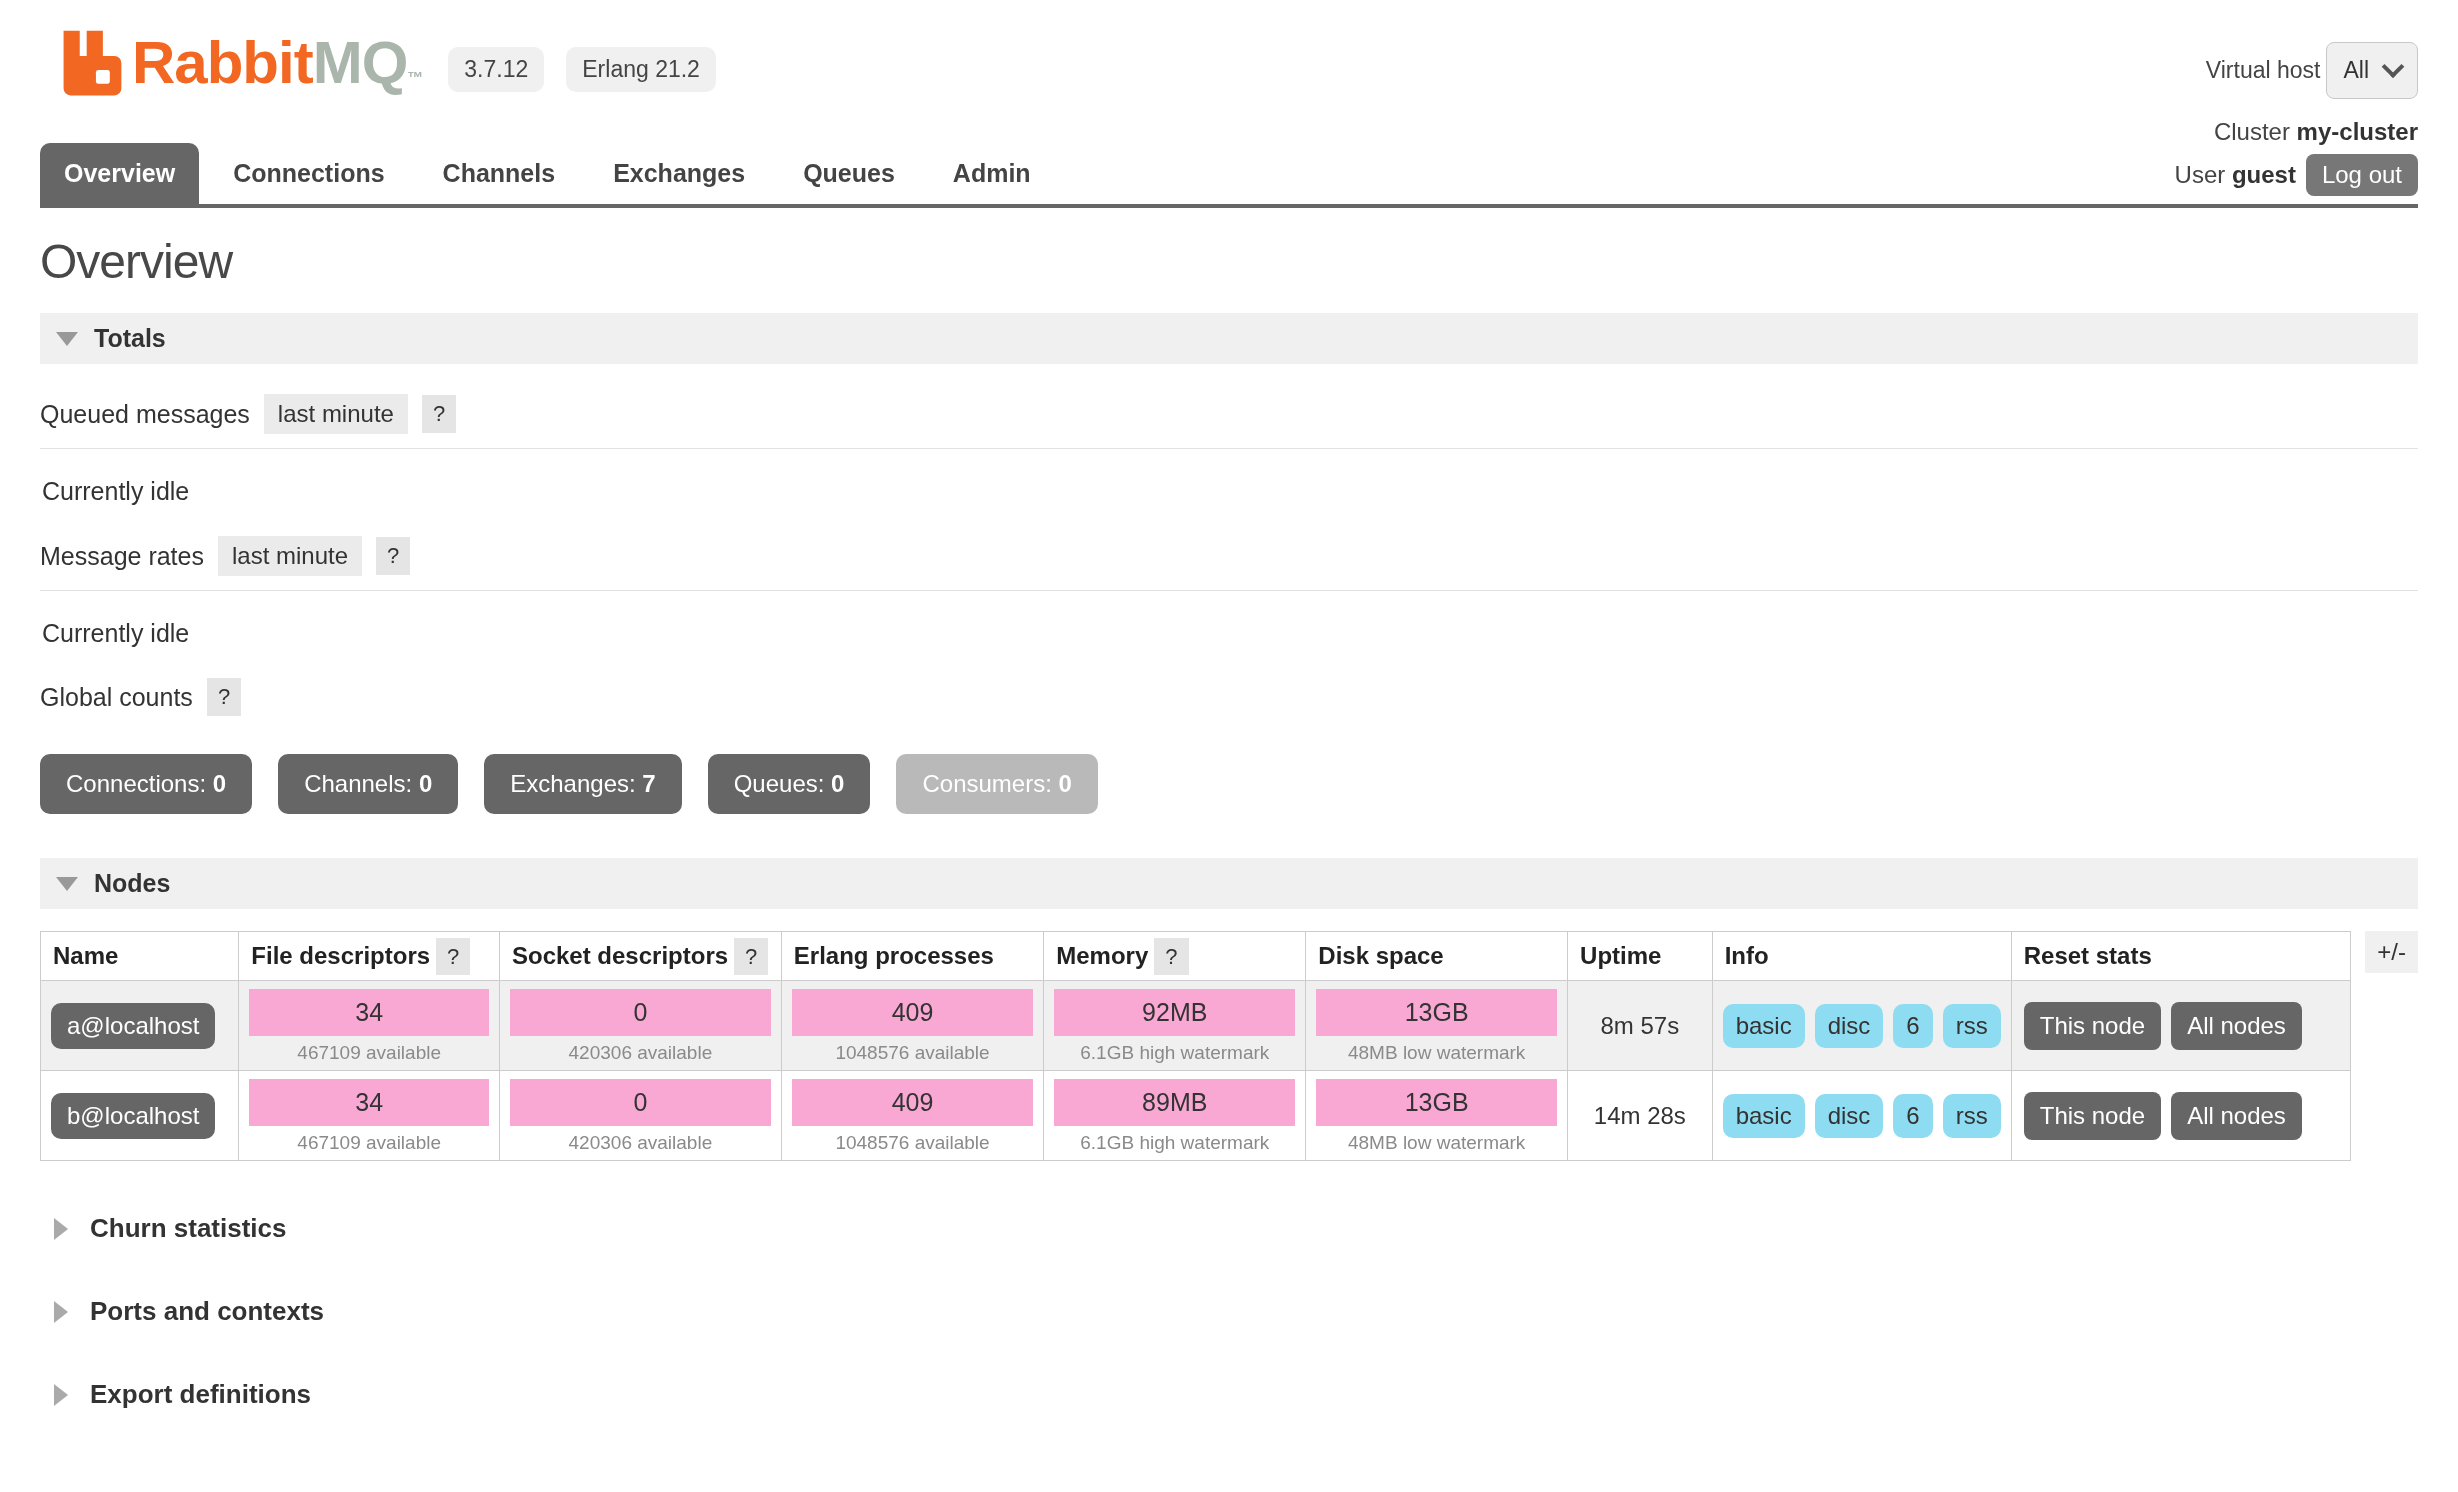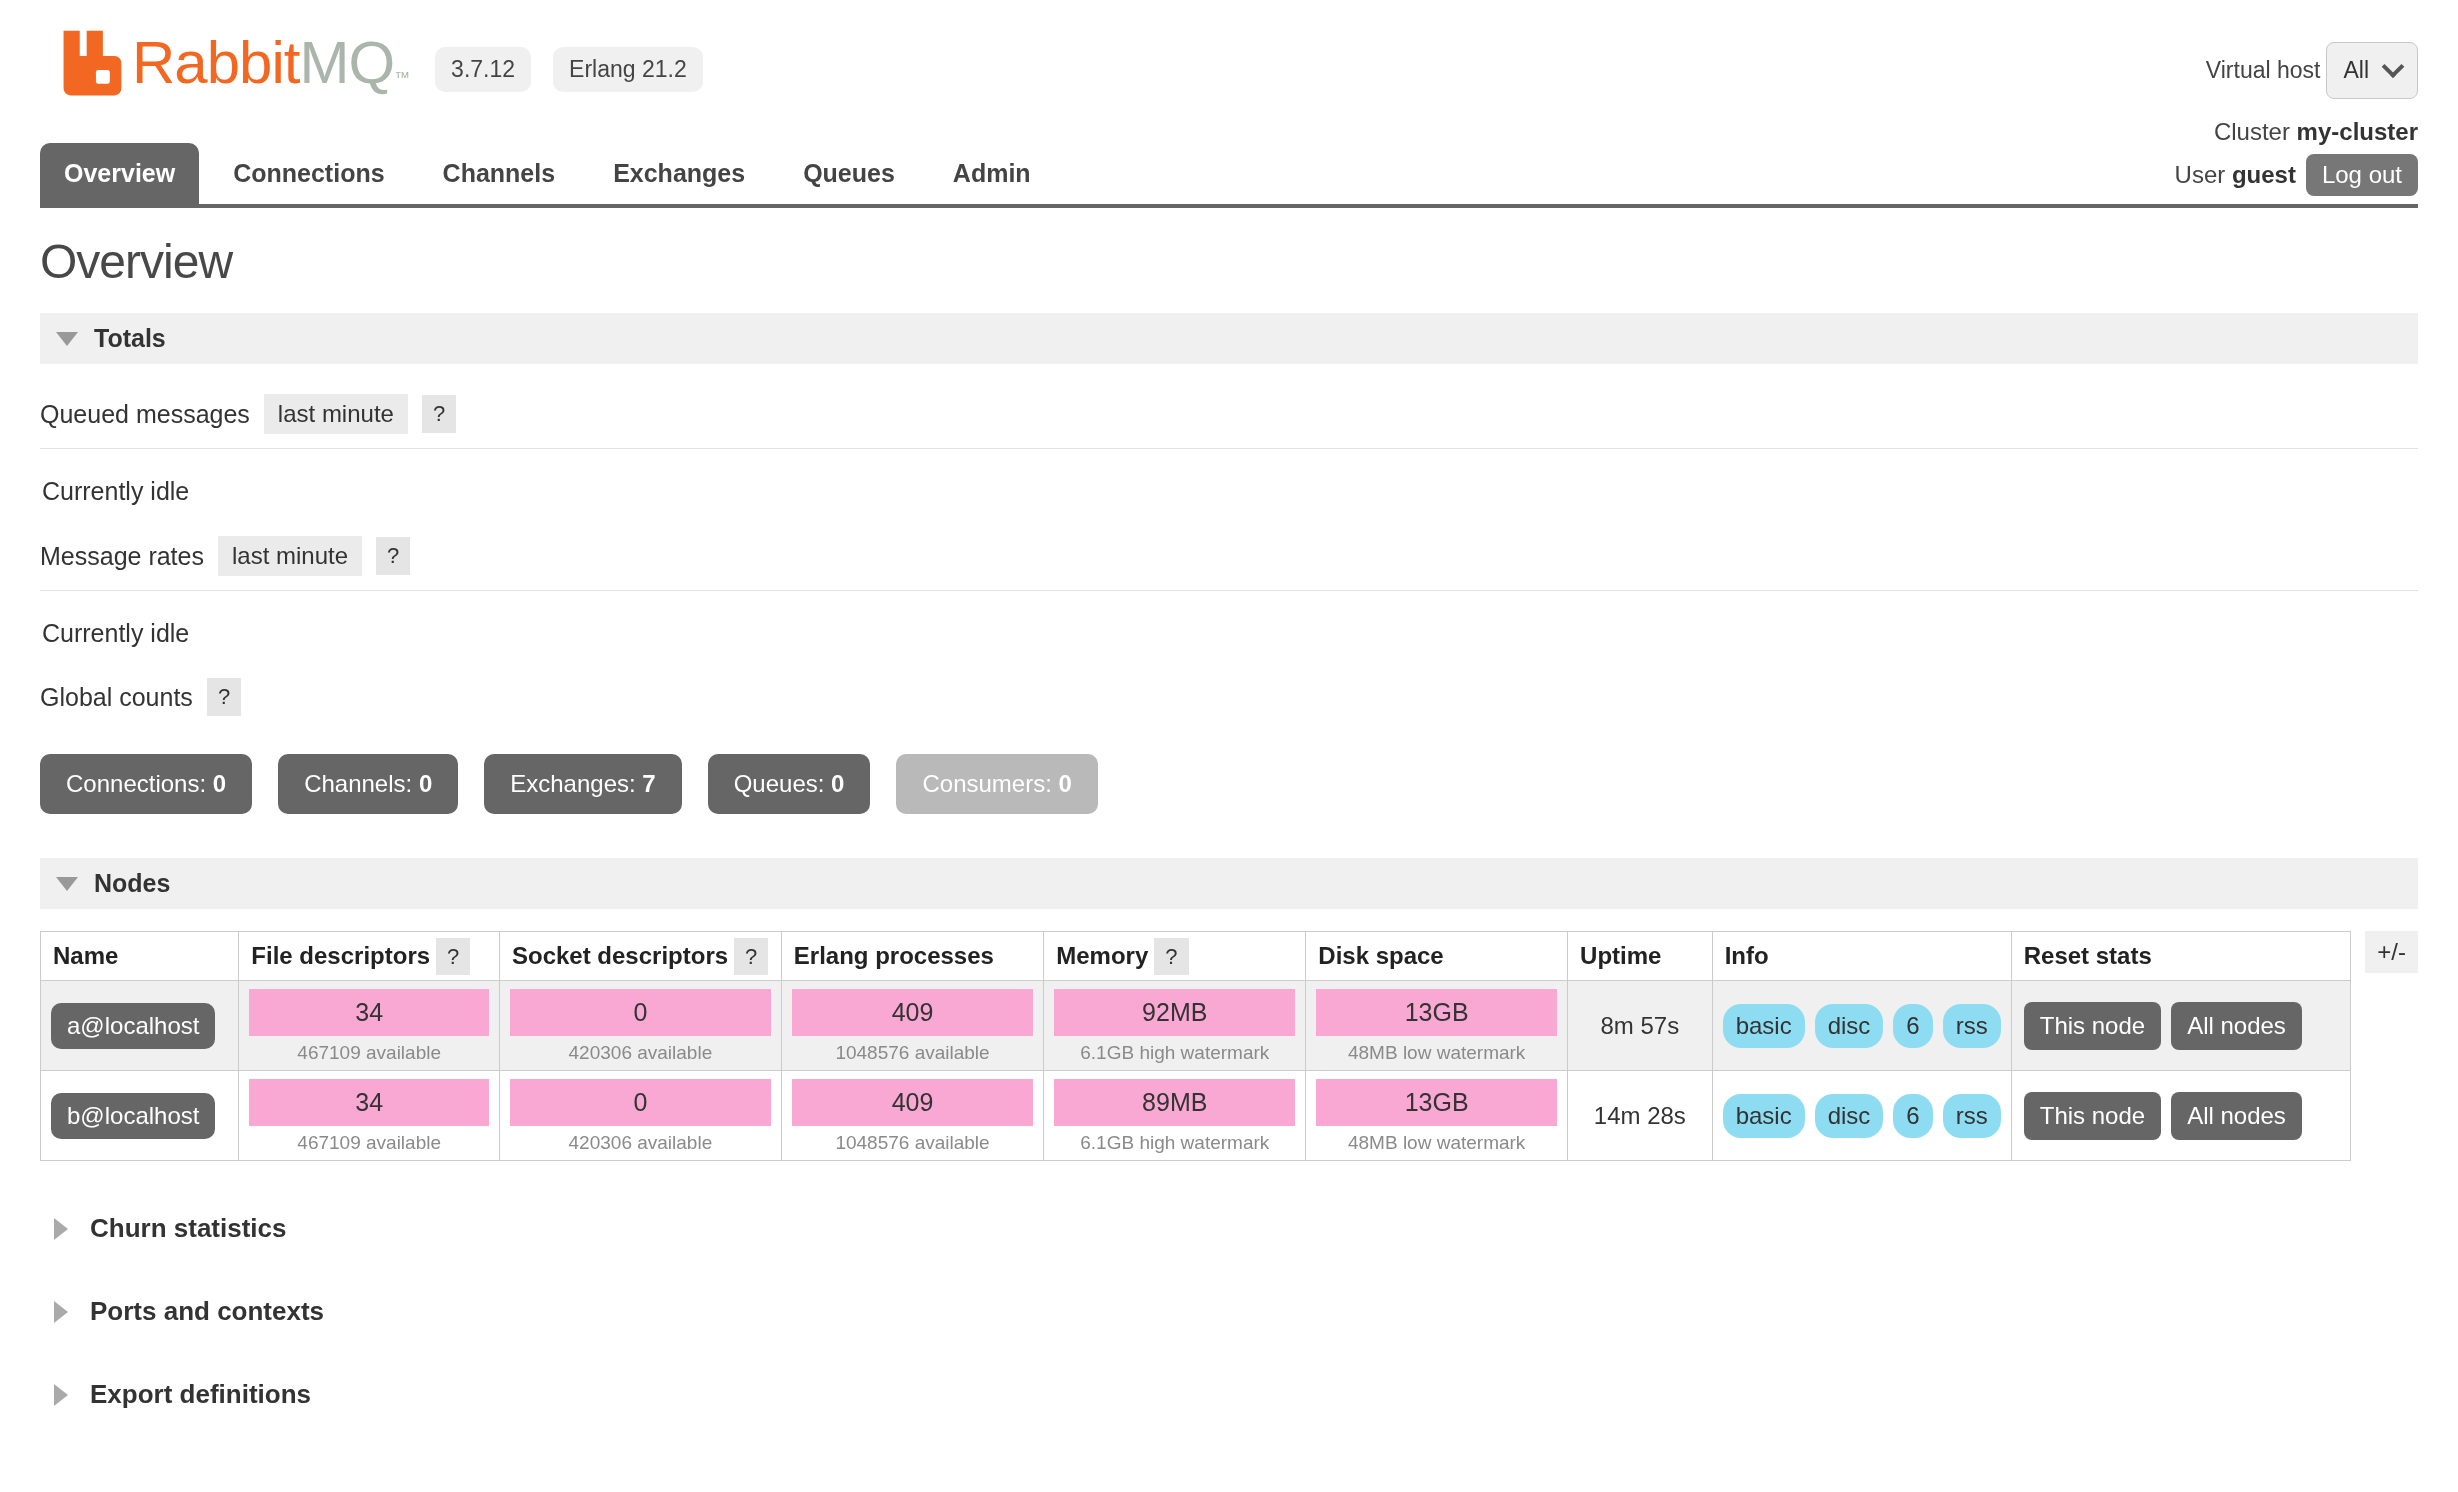--- a/index.html
+++ b/index.html
@@ -5,21 +5,21 @@
   * { margin:0; padding:0; box-sizing:border-box; }
   html,body { width:2458px; height:1492px; overflow:hidden; background:#fff;
     font-family:"Liberation Sans","DejaVu Sans",sans-serif; color:#444; }
   .wrap { padding:0 40px; }
 
   
   .topbar { display:flex; justify-content:space-between; align-items:flex-start; padding:26px 0 0 0; }
   .brand { display:flex; align-items:flex-end; gap:26px; padding-left:12px; }
   .logo { display:flex; align-items:center; }
   .logo svg { width:74px; height:74px; margin-right:6px; }
-  .logo-text { font-size:60px; font-weight:400; letter-spacing:-1px; line-height:1; }
+  .logo-text { font-size:60px; font-weight:700; letter-spacing:-1px; line-height:1; }
   .logo-rabbit { color:#f26822; }
   .logo-mq { color:#aab5ab; }
   .logo-tm { font-size:16px; color:#aab5ab; vertical-align:baseline; }
   .ver-badges { display:flex; gap:22px; padding-bottom:8px; }
   .badge-gray { background:#f0f0f0; border-radius:10px; padding:9px 16px; font-size:23px; color:#444; }
 
   .top-right { text-align:right; font-size:23px; }
   .refresh-row { display:flex; align-items:center; gap:14px; justify-content:flex-end; }
   .select-box { background:#f0f0f0; border:1px solid #c8c8c8; border-radius:8px;
     padding:14px 18px; font-size:23px; color:#333; display:inline-flex; align-items:center; gap:16px; cursor:pointer; }
@@ -68,21 +68,21 @@
   table.nodes th .help-badge { font-weight:normal; margin-left:6px; }
   table.nodes tr.odd td { background:#f0f0f0; }
   td.valcell { padding:8px 10px 6px 10px; text-align:center; }
   .pill-green { background:#f9a8d4; border-radius:0; padding:9px 4px; font-size:25px; color:#333; text-align:center; }
   .subnote { font-size:19px; color:#8a8a8a; margin-top:6px; text-align:center; white-space:nowrap; }
   .node-badge { background:#666; color:#fff; border-radius:10px; padding:9px 16px; font-size:24px;
     display:inline-block; margin:10px; cursor:pointer; }
   td.uptime-cell { font-size:24px; color:#333; text-align:center; padding:16px 12px; }
   td.info-cell { padding:10px; }
   .info-badges { display:flex; gap:10px; align-items:center; }
-  .tag-blue { background:#8edcf2; border-radius:18px; padding:8px 13px; font-size:24px; color:#333; }
+  .tag-blue { background:#8edcf2; border-radius:10px; padding:8px 13px; font-size:24px; color:#333; }
   td.reset-cell { padding:10px 12px; }
   .reset-btn { background:#666; color:#fff; border:none; border-radius:8px; padding:10px 16px;
     font-size:24px; font-family:inherit; cursor:pointer; margin-right:10px; }
   .plusminus { background:#f0f0f0; padding:7px 12px; font-size:24px; color:#333; cursor:pointer; }
 
   
   .collapsed { display:flex; align-items:center; gap:22px; margin:52px 0 0 14px; cursor:pointer; }
   .collapsed .title { font-size:26px; font-weight:bold; color:#333; }
 </style>
 </head>

